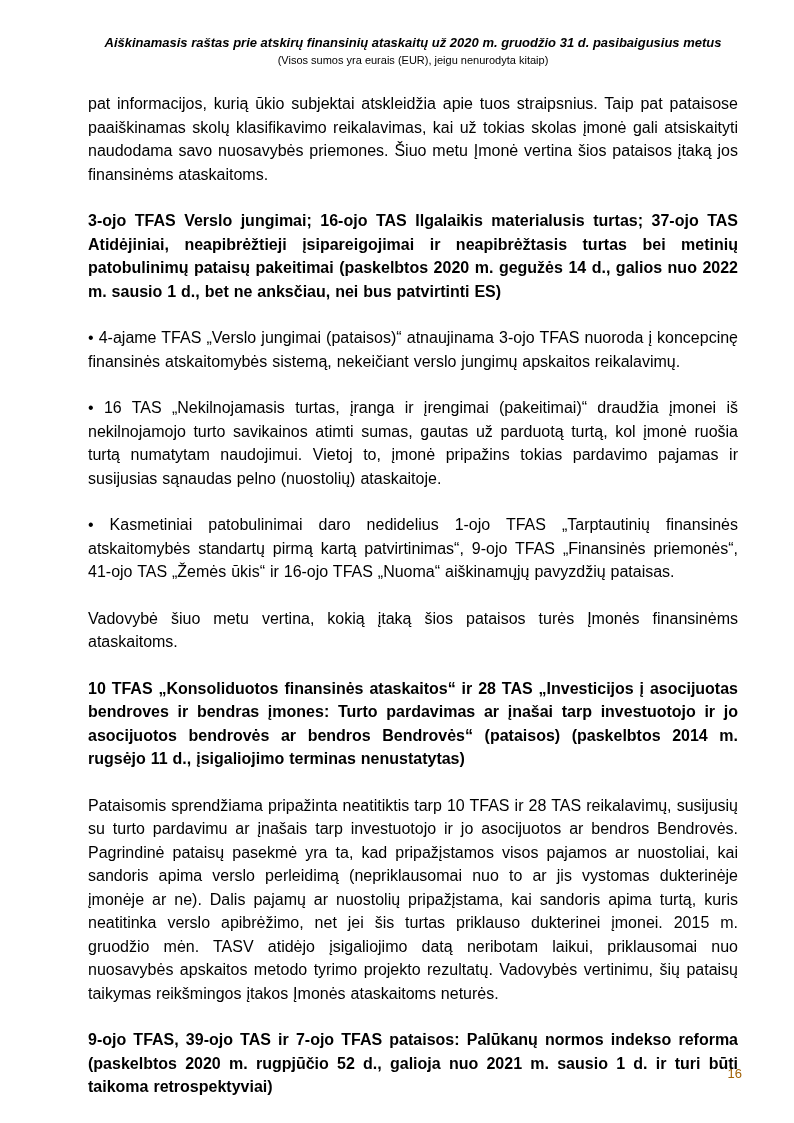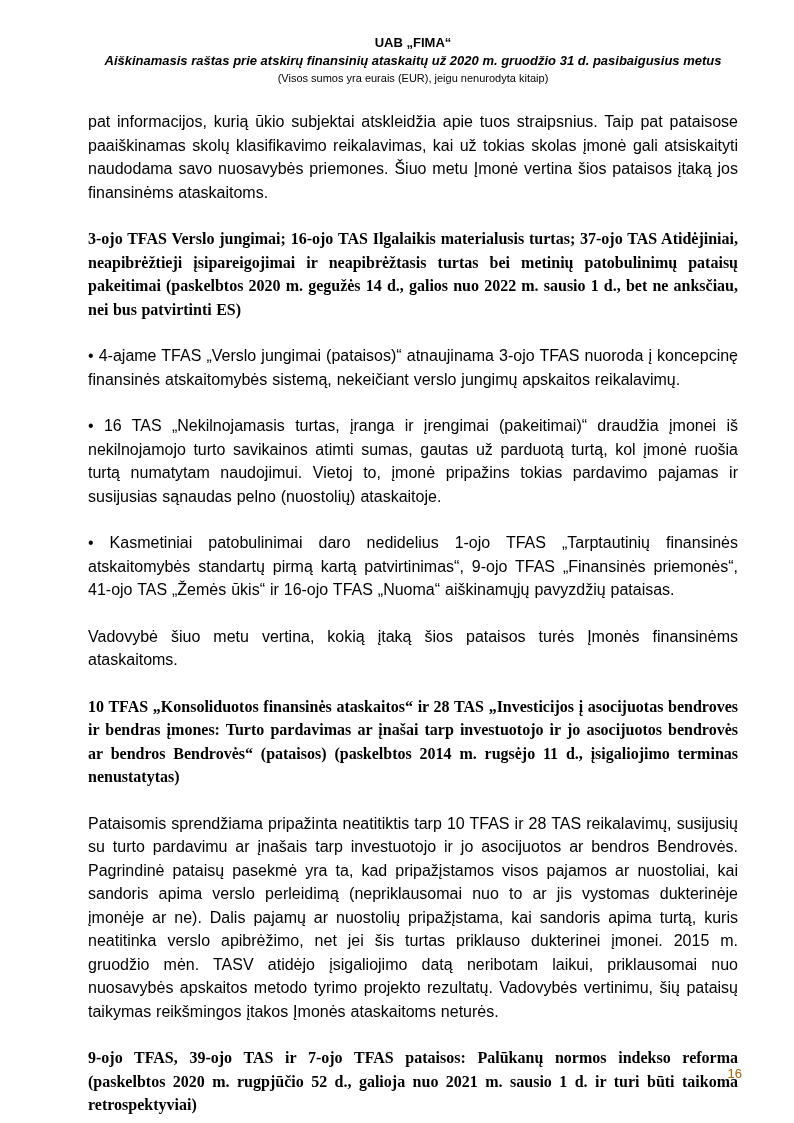--- a/index.html
+++ b/index.html
@@ -42,37 +42,35 @@
   }
   .doc-body p.block {
     font-size: 16px;
     line-height: 23.5px;
     text-align: justify;
     margin: 0 0 23px 0;
     word-spacing: 0.5px;
   }
   .doc-body p.heading {
     font-weight: bold;
-    font-family: Liberation Serif, serif;
   }
   .page-number {
     position: absolute;
     right: 52px;
     bottom: 42px;
     font-size: 13px;
     color: #a16207;
   }
 </style>
 </head>
 <body>
 
 <div class="page">
 
   <div class="doc-header">
-    <div class="company">UAB „FIMA“</div>
     <div class="title">Aiškinamasis raštas prie atskirų finansinių ataskaitų už 2020 m. gruodžio 31 d. pasibaigusius metus</div>
     <div class="subtitle">(Visos sumos yra eurais (EUR), jeigu nenurodyta kitaip)</div>
   </div>
 
   <div class="doc-body">
 
   <p class="block body">pat informacijos, kurią ūkio subjektai atskleidžia apie tuos straipsnius. Taip pat pataisose paaiškinamas skolų klasifikavimo reikalavimas, kai už tokias skolas įmonė gali atsiskaityti naudodama savo nuosavybės priemones. Šiuo metu Įmonė vertina šios pataisos įtaką jos finansinėms ataskaitoms.</p>
       <p class="block heading">3-ojo TFAS Verslo jungimai; 16-ojo TAS Ilgalaikis materialusis turtas; 37-ojo TAS Atidėjiniai, neapibrėžtieji įsipareigojimai ir neapibrėžtasis turtas bei metinių patobulinimų pataisų pakeitimai (paskelbtos 2020 m. gegužės 14 d., galios nuo 2022 m. sausio 1 d., bet ne anksčiau, nei bus patvirtinti ES)</p>
       <p class="block bullet">• 4-ajame TFAS „Verslo jungimai (pataisos)“ atnaujinama 3-ojo TFAS nuoroda į koncepcinę finansinės atskaitomybės sistemą, nekeičiant verslo jungimų apskaitos reikalavimų.</p>
       <p class="block bullet">• 16 TAS „Nekilnojamasis turtas, įranga ir įrengimai (pakeitimai)“ draudžia įmonei iš nekilnojamojo turto savikainos atimti sumas, gautas už parduotą turtą, kol įmonė ruošia turtą numatytam naudojimui. Vietoj to, įmonė pripažins tokias pardavimo pajamas ir susijusias sąnaudas pelno (nuostolių) ataskaitoje.</p>

